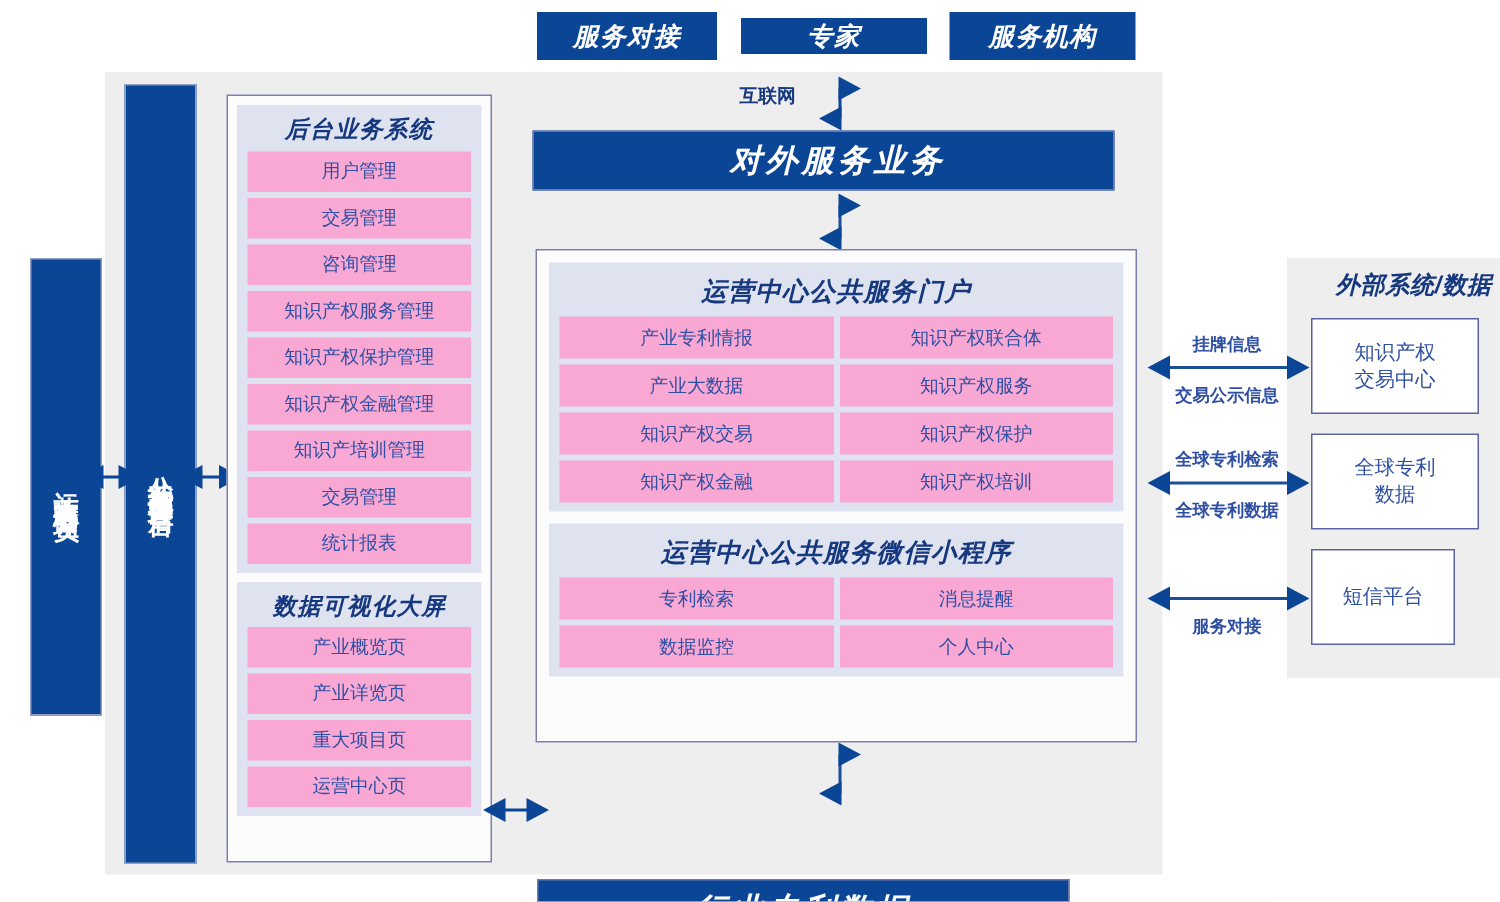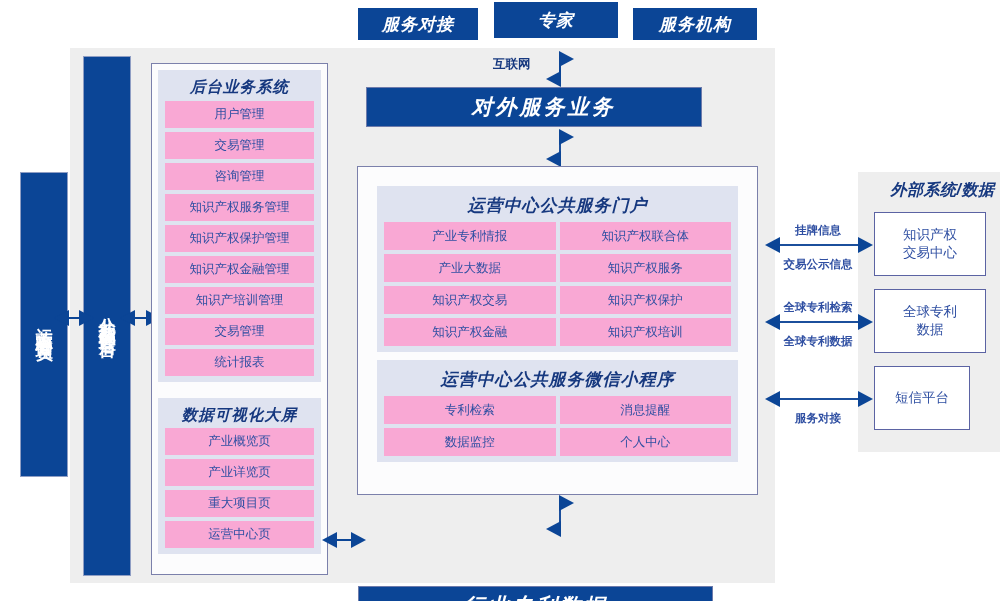--- a/index.html
+++ b/index.html
@@ -91,21 +91,21 @@
     white-space:nowrap;line-height:1;
   }
   svg{display:block;overflow:visible;}
 </style>
 </head>
 <body>
 
 <div class="abs actor" style="left:358px;top:8px;width:120px;height:32px;">
   <span>服务对接</span>
 </div>
-<div class="abs actor" style="left:494px;top:2px;width:124px;height:36px;">
+<div class="abs actor" style="left:494px;top:12px;width:124px;height:24px;">
   <span>专家</span>
 </div>
 <div class="abs actor" style="left:633px;top:8px;width:124px;height:32px;">
   <span>服务机构</span>
 </div>
 
 <div class="abs canvas" style="left:70px;top:48px;width:705px;height:535px;"></div>
 
 <div class="abs net-label" style="left:493px;top:58px;">互联网</div>
 <div class="abs" style="left:550px;top:50px;">
@@ -115,21 +115,21 @@
         <path d="M0.5,8 L4.5,0.5 L8.5,8 Z" fill="#0b4596"></path>
       </marker>
       <marker id="ahDn" markerWidth="9" markerHeight="9" refX="4.5" refY="1.5" orient="auto">
         <path d="M0.5,1 L4.5,8.5 L8.5,1 Z" fill="#0b4596"></path>
       </marker>
     </defs>
     <line x1="10" y1="9" x2="10" y2="29" stroke="#0b4596" stroke-width="2" marker-start="url(#ahUp)" marker-end="url(#ahDn)"></line>
   </svg>
 </div>
 
-<div class="abs bluebar" style="left:366px;top:87px;width:336px;height:40px;padding-left:19px;">
+<div class="abs bluebar" style="left:355px;top:87px;width:388px;height:40px;padding-left:19px;">
   <span>对外服务业务</span>
 </div>
 
 <div class="abs" style="left:550px;top:130px;">
   <svg width="20" height="36" viewBox="0 0 20 36">
     <line x1="10" y1="7" x2="10" y2="29" stroke="#1b4f9c" stroke-width="2" marker-start="url(#ahUp)" marker-end="url(#ahDn)"></line>
   </svg>
 </div>
 
 <div class="abs vbar" style="left:20px;top:172px;width:48px;height:305px;">
@@ -154,21 +154,21 @@
 </div>
 
 <div class="abs" style="left:129px;top:308px;">
   <svg width="24" height="20" viewBox="0 0 24 20">
     <line x1="5" y1="10" x2="18" y2="10" stroke="#0b4596" stroke-width="2" marker-start="url(#ahL)" marker-end="url(#ahR)"></line>
   </svg>
 </div>
 
 <div class="abs frame" style="left:151px;top:63px;width:177px;height:512px;padding:6px;">
 
-  <div class="group" style="margin-bottom:16px;">
+  <div class="group" style="margin-bottom:6px;">
     <div class="group-title">后台业务系统</div>
     <div class="cellgrid">
       <div class="cell full">用户管理</div>
       <div class="cell full">交易管理</div>
       <div class="cell full">咨询管理</div>
       <div class="cell full">知识产权服务管理</div>
       <div class="cell full">知识产权保护管理</div>
       <div class="cell full">知识产权金融管理</div>
       <div class="cell full">知识产培训管理</div>
       <div class="cell full">交易管理</div>
@@ -186,21 +186,21 @@
     </div>
   </div>
 </div>
 
 <div class="abs" style="left:330px;top:530px;">
   <svg width="28" height="20" viewBox="0 0 28 20">
     <line x1="6" y1="10" x2="22" y2="10" stroke="#0b4596" stroke-width="2" marker-start="url(#ahL)" marker-end="url(#ahR)"></line>
   </svg>
 </div>
 
-<div class="abs frame" style="left:357px;top:166px;width:401px;height:329px;padding:19px;">
+<div class="abs frame" style="left:357px;top:166px;width:401px;height:329px;padding:8px;">
 
   <div class="group" style="margin-bottom:8px;">
     <div class="group-title" style="font-size:17px;padding:6px 0 8px 0;">运营中心公共服务门户</div>
     <div class="cellgrid">
       <div class="cell half tall">产业专利情报</div>
       <div class="cell half tall">知识产权联合体</div>
       <div class="cell half tall">产业大数据</div>
       <div class="cell half tall">知识产权服务</div>
       <div class="cell half tall">知识产权交易</div>
       <div class="cell half tall">知识产权保护</div>

